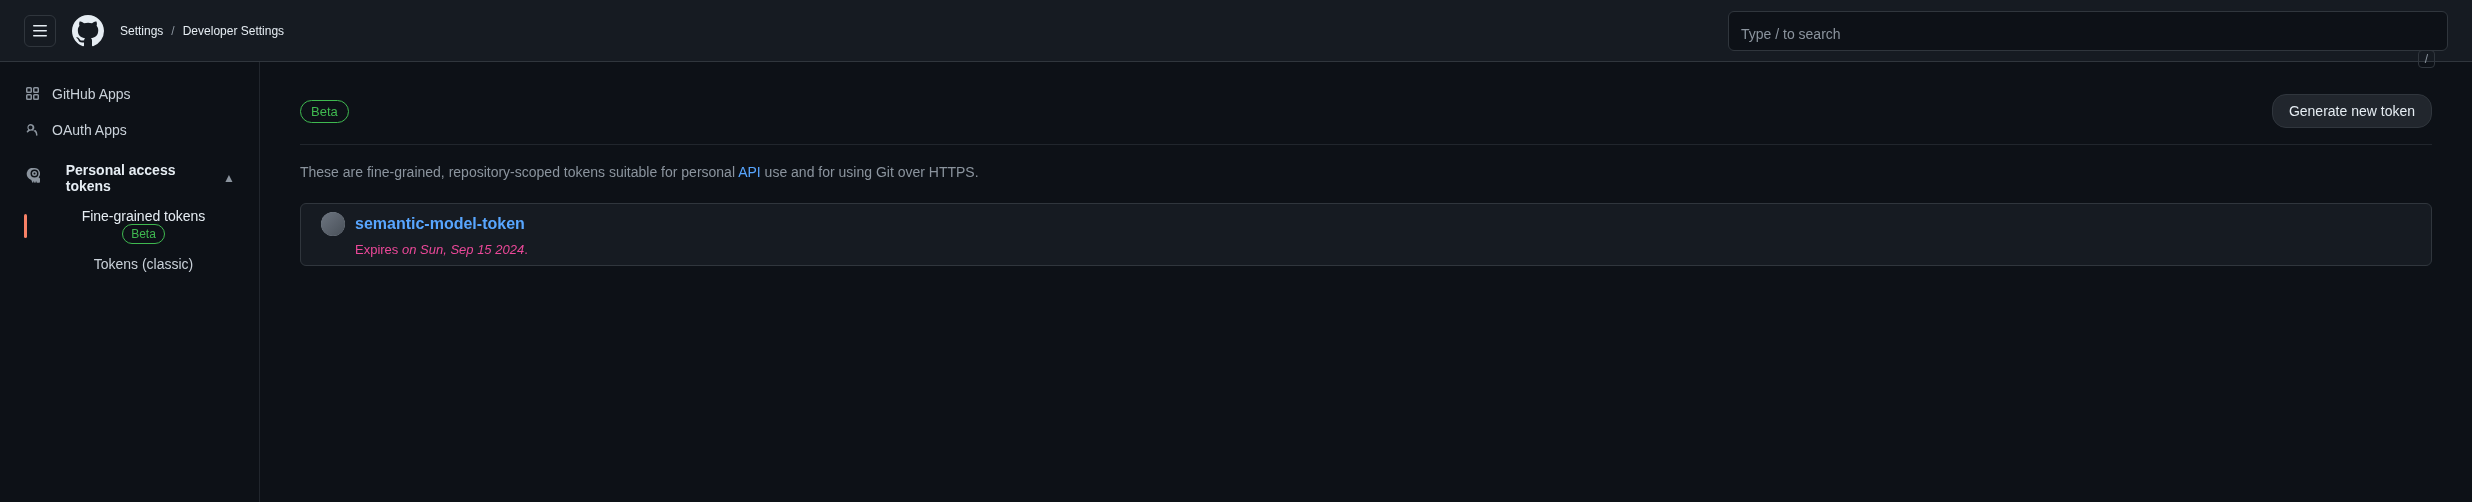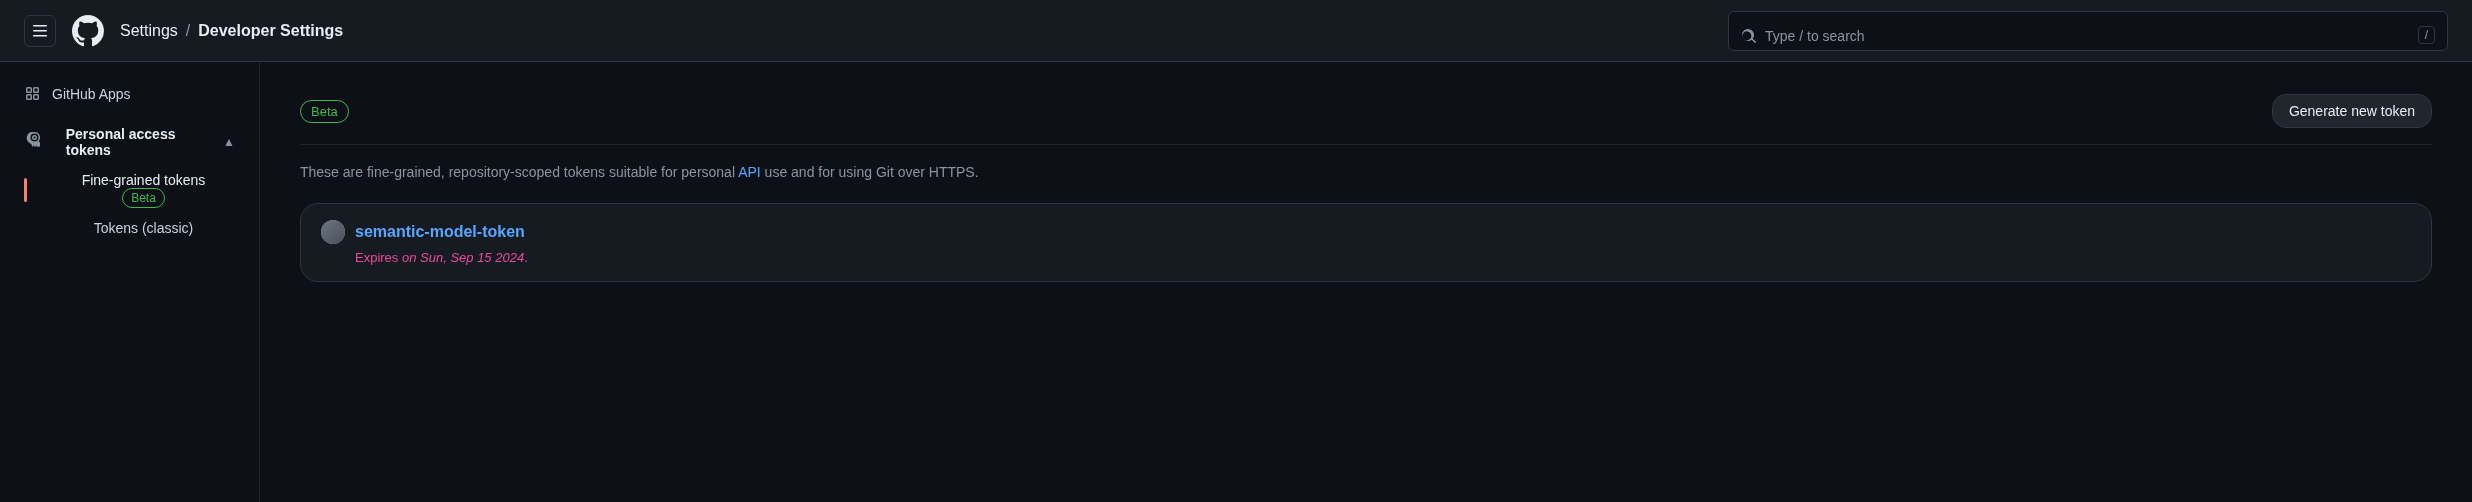--- a/index.html
+++ b/index.html
@@ -47,45 +47,46 @@
     .github-logo {
       width: 32px;
       height: 32px;
       fill: #e6edf3;
     }
 
     .breadcrumb {
       display: flex;
       align-items: flex-start;
       gap: 8px;
-      font-size: 16px;
+      font-size: 12px;
       color: #e6edf3;
     }
 
     .breadcrumb-separator {
       color: #8b949e;
     }
 
     .breadcrumb-current {
-      font-weight: 700;
+      font-weight: 400;
     }
 
     .search-bar {
       background-color: #0d1117;
       border: 1px solid #30363d;
       border-radius: 6px;
       display: flex;
-      align-items: flex-end;
+      align-items: flex-start;
       gap: 8px;
       padding: 6px 12px;
       width: 720px;
       height: 40px;
       color: #8b949e;
       font-size: 14px;
       cursor: text;
+      flex-direction: column;
     }
 
     .search-shortcut {
       margin-left: auto;
       border: 1px solid #30363d;
       border-radius: 4px;
       padding: 1px 6px;
       font-size: 12px;
       color: #8b949e;
       display: flex;
@@ -258,23 +259,23 @@
     }
 
     .description a {
       color: #58a6ff;
       text-decoration: none;
     }
 
     
     .token-card {
       border: 1px solid #30363d;
-      border-radius: 18px;
+      border-radius: 6px;
       background-color: #161b22;
-      padding: 16px 20px;
+      padding: 8px 20px;
       display: flex;
       align-items: center;
       justify-content: space-between;
     }
 
     .token-info {
       display: flex;
       flex-direction: column;
       gap: 6px;
     }
@@ -378,20 +379,28 @@
   <aside class="sidebar">
     <div class="sidebar-section">
       <div class="sidebar-item">
         <span class="sidebar-item-icon">
           <svg width="16" height="16" viewBox="0 0 16 16" fill="currentColor">
             <path d="M1 2.5A1.5 1.5 0 012.5 1h3A1.5 1.5 0 017 2.5v3A1.5 1.5 0 015.5 7h-3A1.5 1.5 0 011 5.5zm1.5 0v3h3v-3zm5.5 0A1.5 1.5 0 019.5 1h3A1.5 1.5 0 0114 2.5v3A1.5 1.5 0 0112.5 7h-3A1.5 1.5 0 018 5.5zM9.5 2.5v3h3v-3zM1 9.5A1.5 1.5 0 012.5 8h3A1.5 1.5 0 017 9.5v3A1.5 1.5 0 015.5 14h-3A1.5 1.5 0 011 12.5zm1.5 0v3h3v-3zm5.5 0A1.5 1.5 0 019.5 8h3A1.5 1.5 0 0114 9.5v3A1.5 1.5 0 0112.5 14h-3A1.5 1.5 0 018 12.5zm1.5 0v3h3v-3z"></path>
           </svg>
         </span>
         <span>GitHub Apps</span>
       </div>
+      <div class="sidebar-item">
+        <span class="sidebar-item-icon">
+          <svg width="16" height="16" viewBox="0 0 16 16" fill="currentColor">
+            <path d="M10.561 8.073a6.005 6.005 0 011.941 4.952.75.75 0 11-1.498.075 4.5 4.5 0 00-8.006-2.966.75.75 0 01-1.156-.956 6.003 6.003 0 011.378-1.376A3.5 3.5 0 115.5 8.999a5.98 5.98 0 011.061.074zM5.5 7.5A2 2 0 105.5 3.5a2 2 0 000 4z"></path>
+          </svg>
+        </span>
+        <span>OAuth Apps</span>
+      </div>
     </div>
 
     <div class="sidebar-item-pat">
       <div class="pat-left">
         <span class="sidebar-item-icon">
           <svg width="16" height="16" viewBox="0 0 16 16" fill="currentColor">
             <path d="M10.5 0a5.5 5.5 0 014.077 9.188l.044.03 1.667 1.668a.75.75 0 01.21.649l-.03.108-.218.87-.436 1.742a.75.75 0 01-.71.545h-.013l-.012-.001-.029-.002-.106-.013-.022-.004-.032-.008H13l-.056-.015a.75.75 0 01-.459-.419l-.015-.05-.396-1.584-.396 1.584a.75.75 0 01-.63.548l-.107.005a.75.75 0 01-.72-.544l-.397-1.582-.397 1.582a.75.75 0 01-.593.545l-.11.01H9a.75.75 0 01-.632-.348l-.043-.083-1.03-2.49A5.5 5.5 0 0110.5 0zm0 1.5a4 4 0 100 8 4 4 0 000-8zm0 1.5a2.5 2.5 0 110 5 2.5 2.5 0 010-5zm0 1.5a1 1 0 100 2 1 1 0 000-2z"></path>
           </svg>
         </span>
         <span>Personal access tokens</span>

